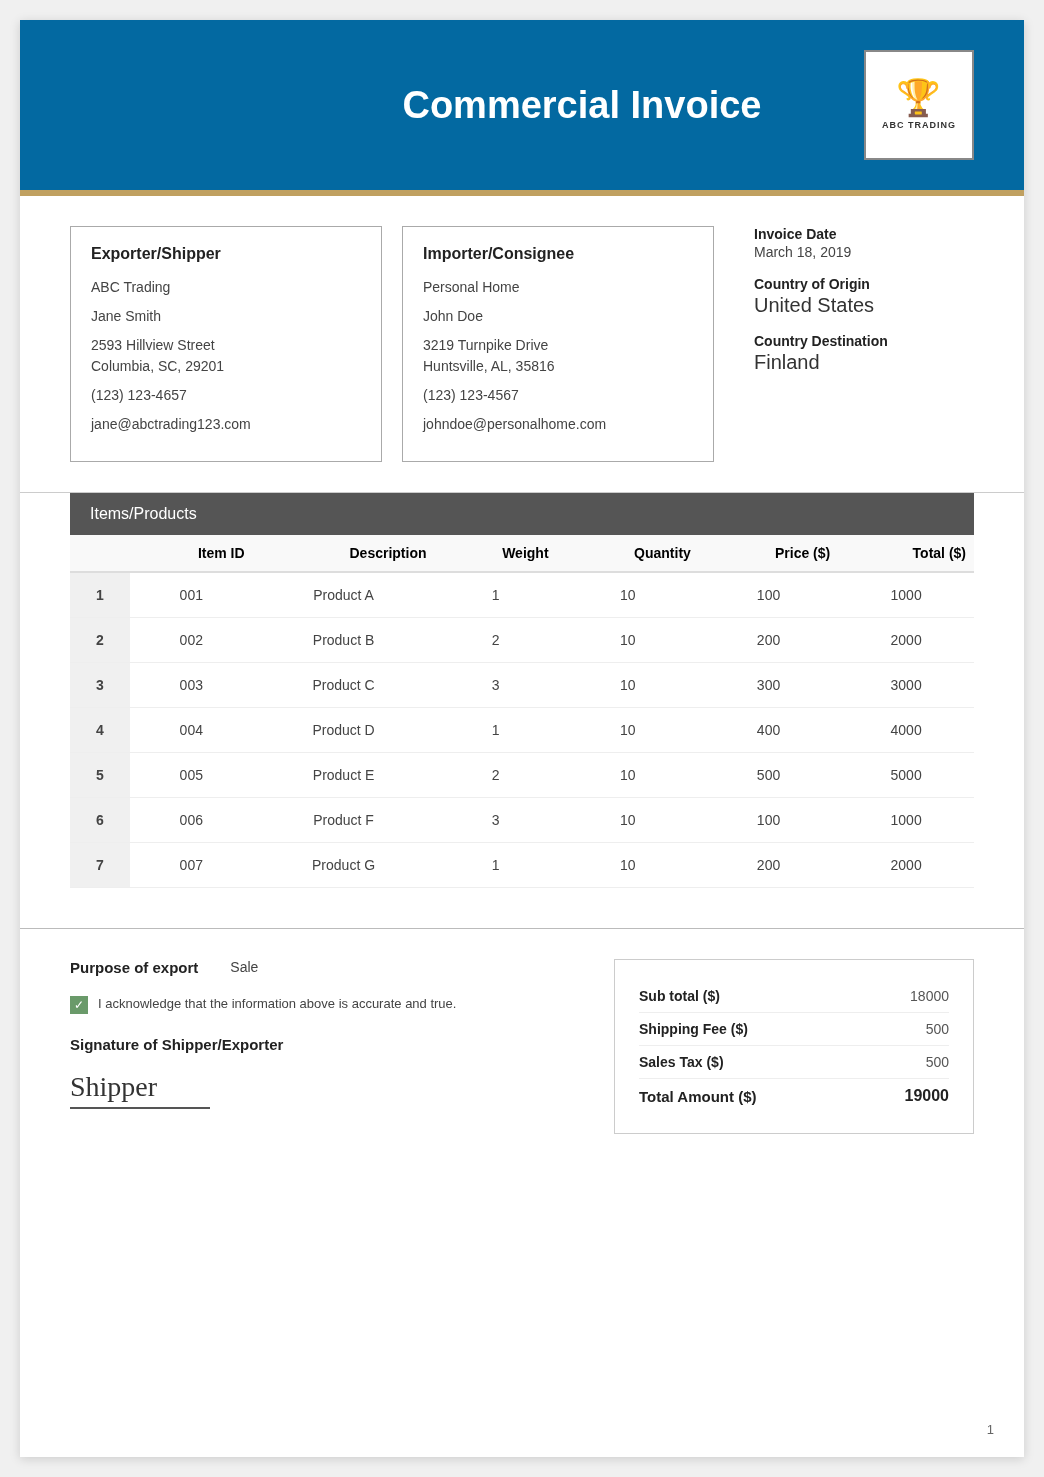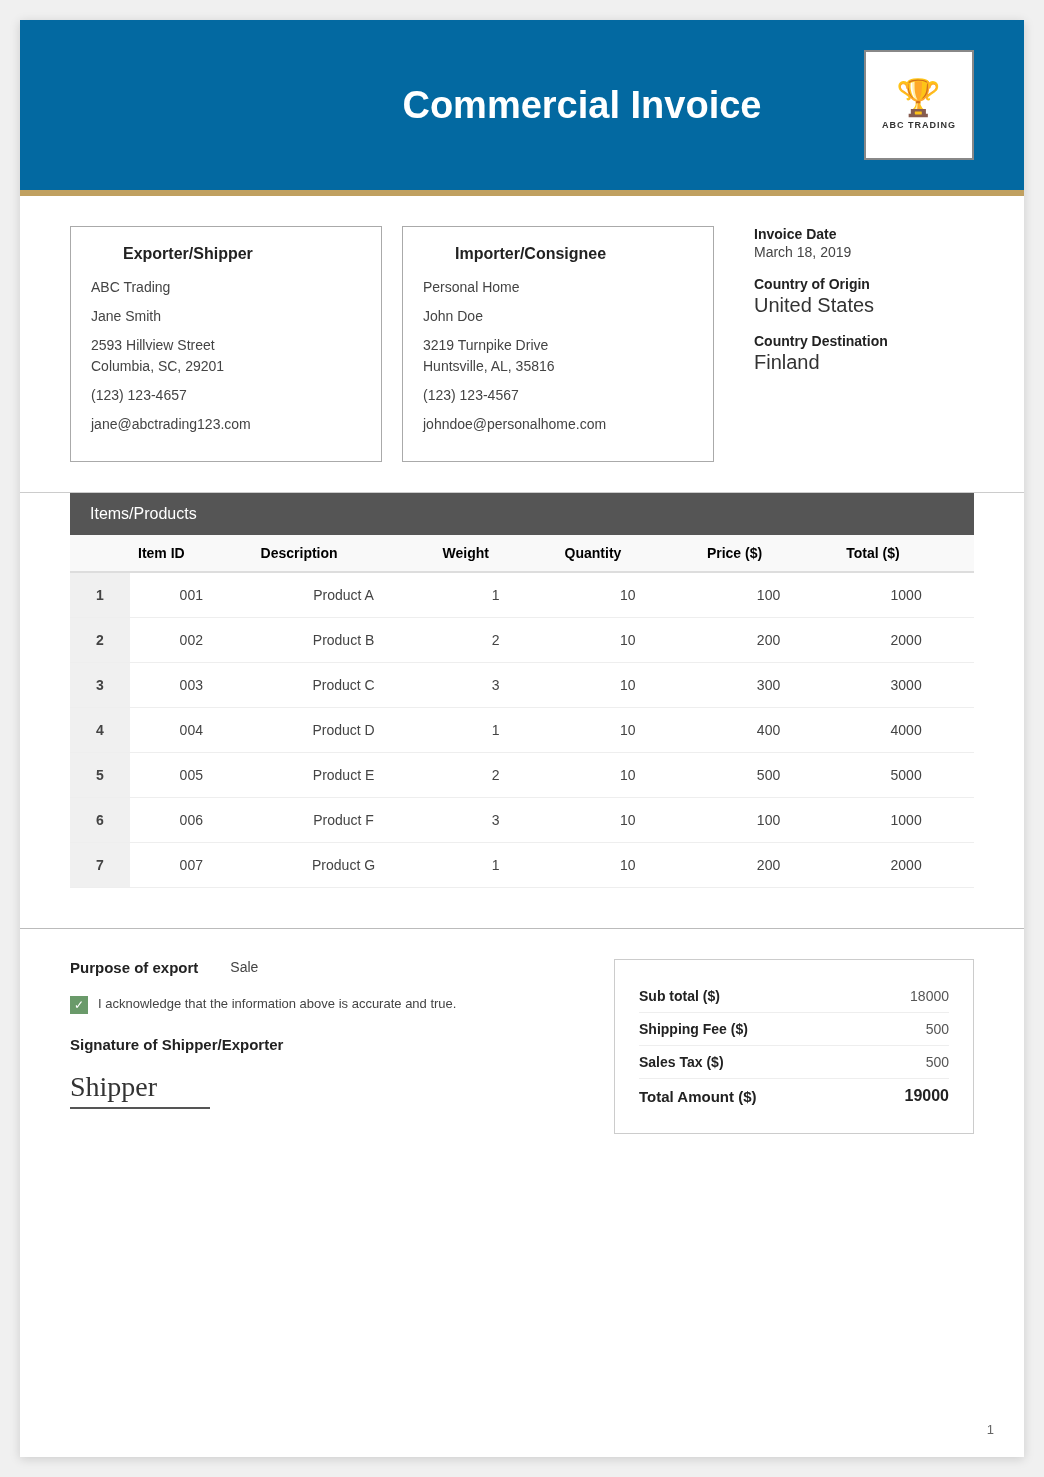--- a/index.html
+++ b/index.html
@@ -71,21 +71,20 @@
     .exporter-col, .importer-col {
       flex: 1;
       border: 1.5px solid #aaa;
       padding: 18px 20px;
     }
     .col-header {
       font-weight: bold;
       font-size: 16px;
       margin-bottom: 14px;
       color: #222;
-      margin-left: 32px;
     }
     .col-body p {
       font-size: 14px;
       color: #444;
       margin-bottom: 8px;
       line-height: 1.5;
     }
     .invoice-details {
       width: 240px;
       padding: 0 0 0 20px;
@@ -119,21 +118,21 @@
       font-size: 16px;
       padding: 12px 20px;
     }
     .items-table {
       width: 100%;
       border-collapse: collapse;
     }
     .items-table th {
       font-weight: bold;
       font-size: 14px;
-      text-align: left;
+      text-align: right;
       padding: 10px 8px;
       background: #f9f9f9;
       border-bottom: 2px solid #ddd;
     }
     .items-table td {
       font-size: 14px;
       text-align: center;
       padding: 14px 8px;
       color: #444;
       border-bottom: 1px solid #eee;

